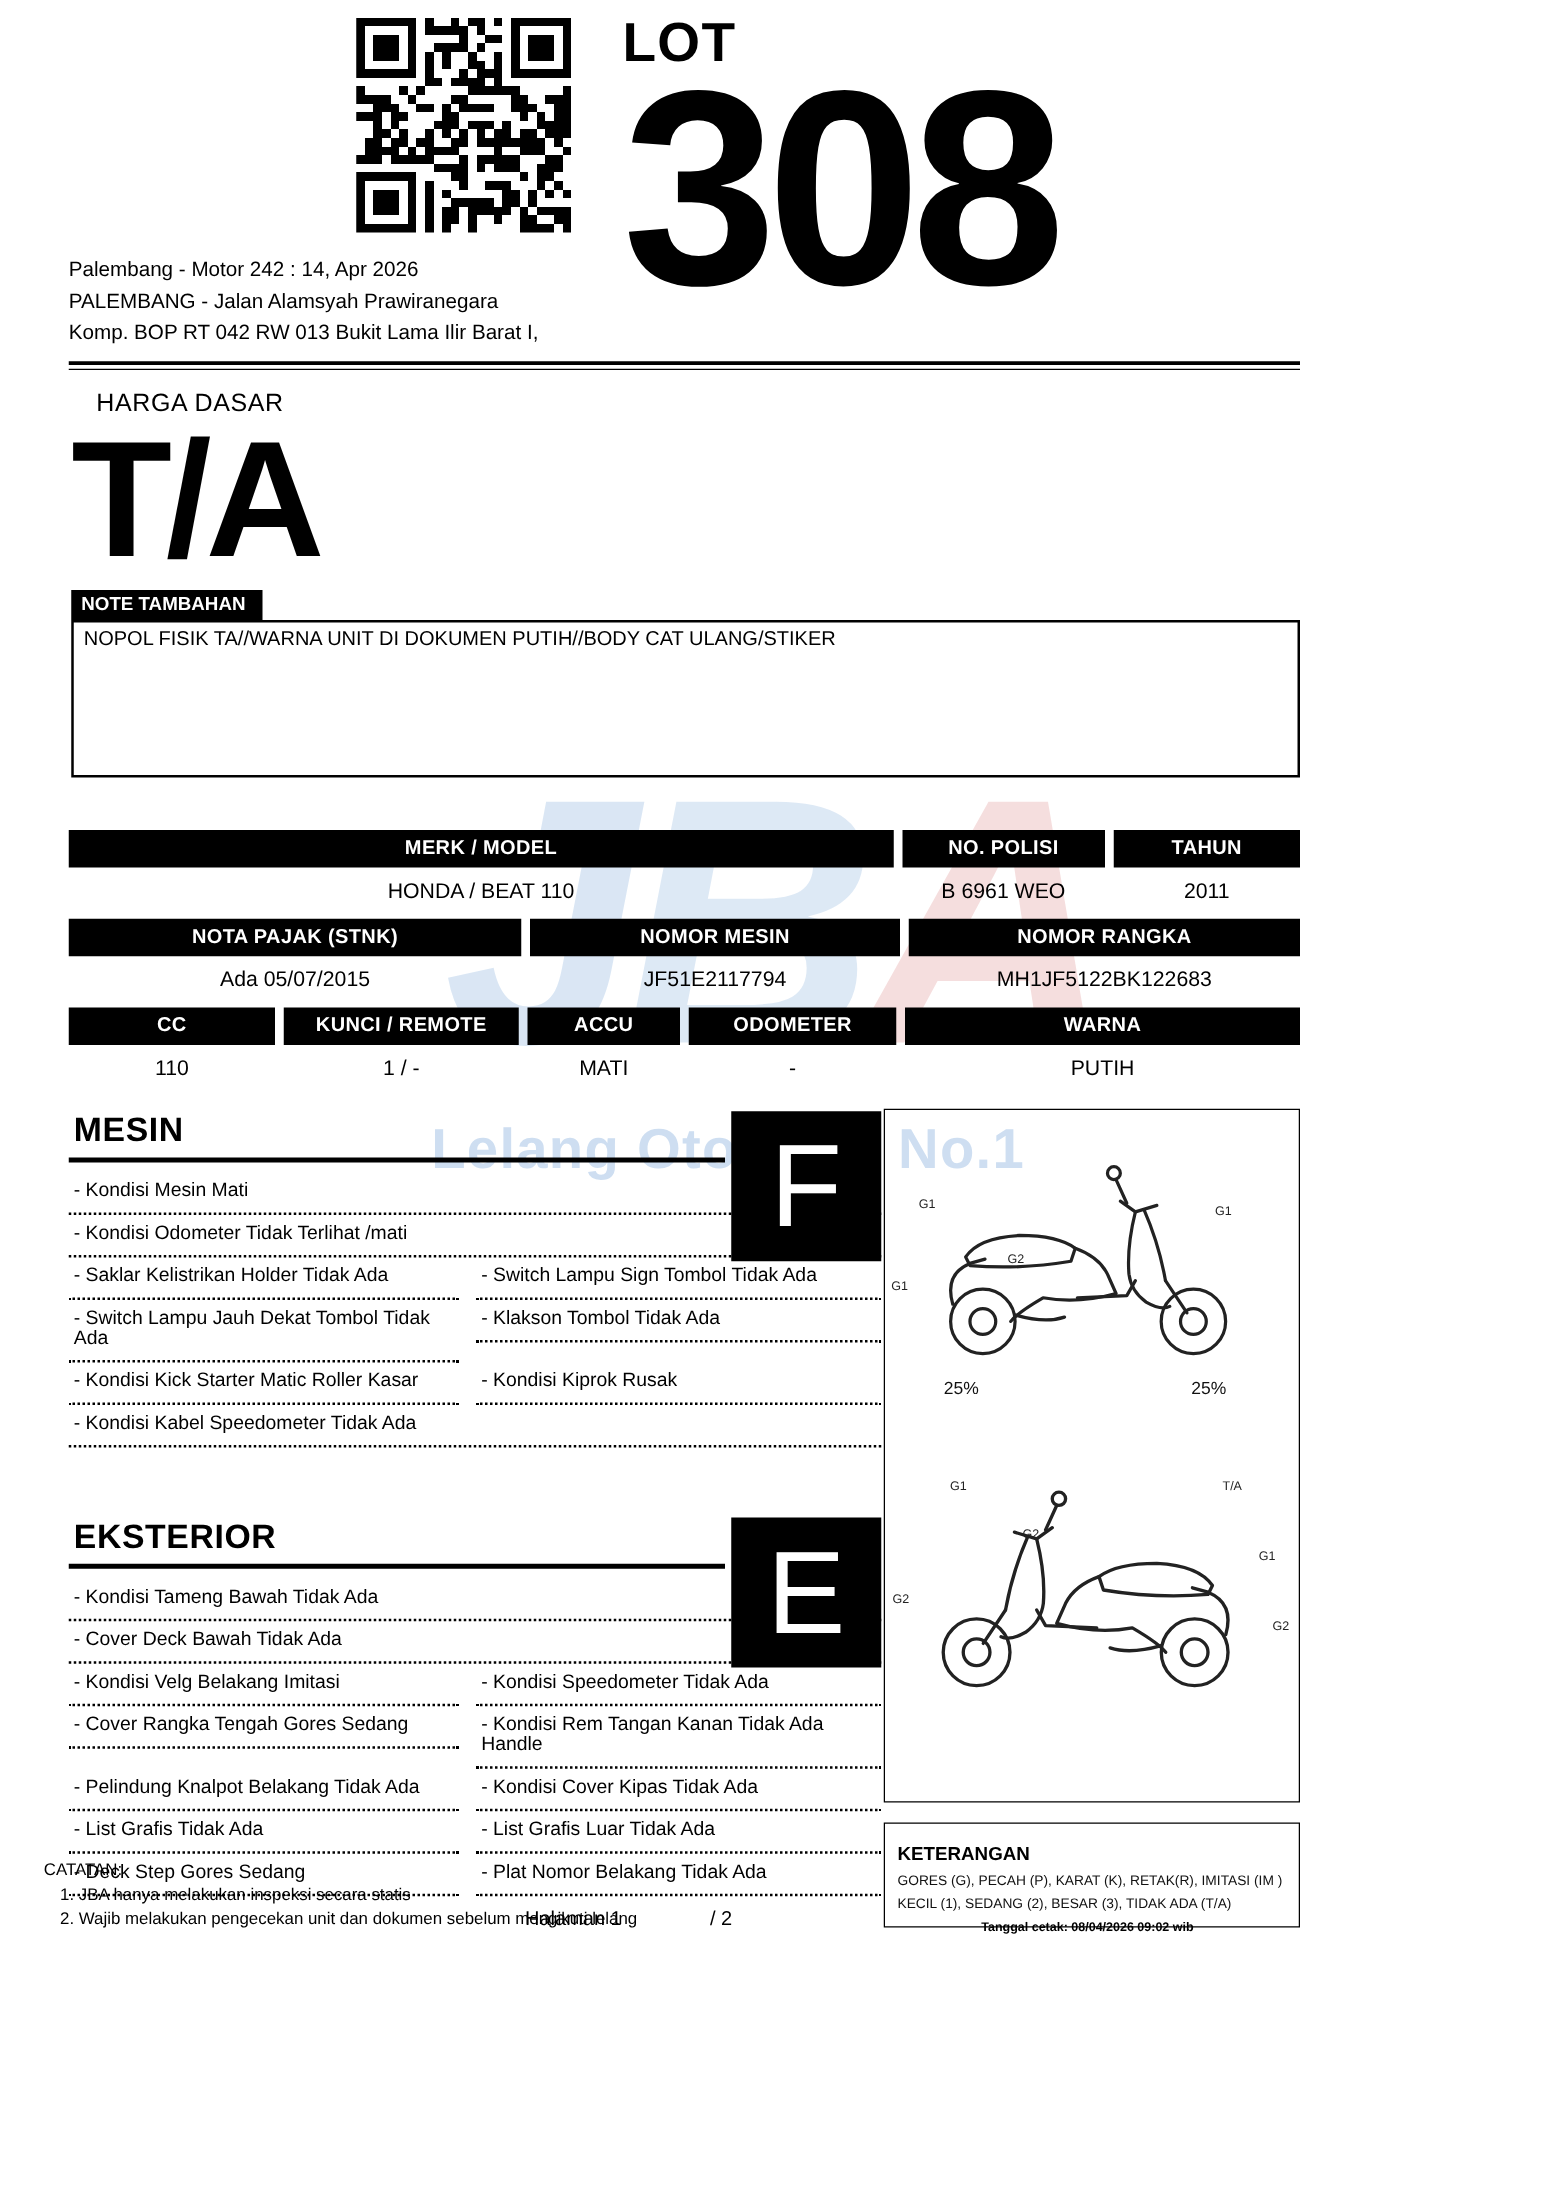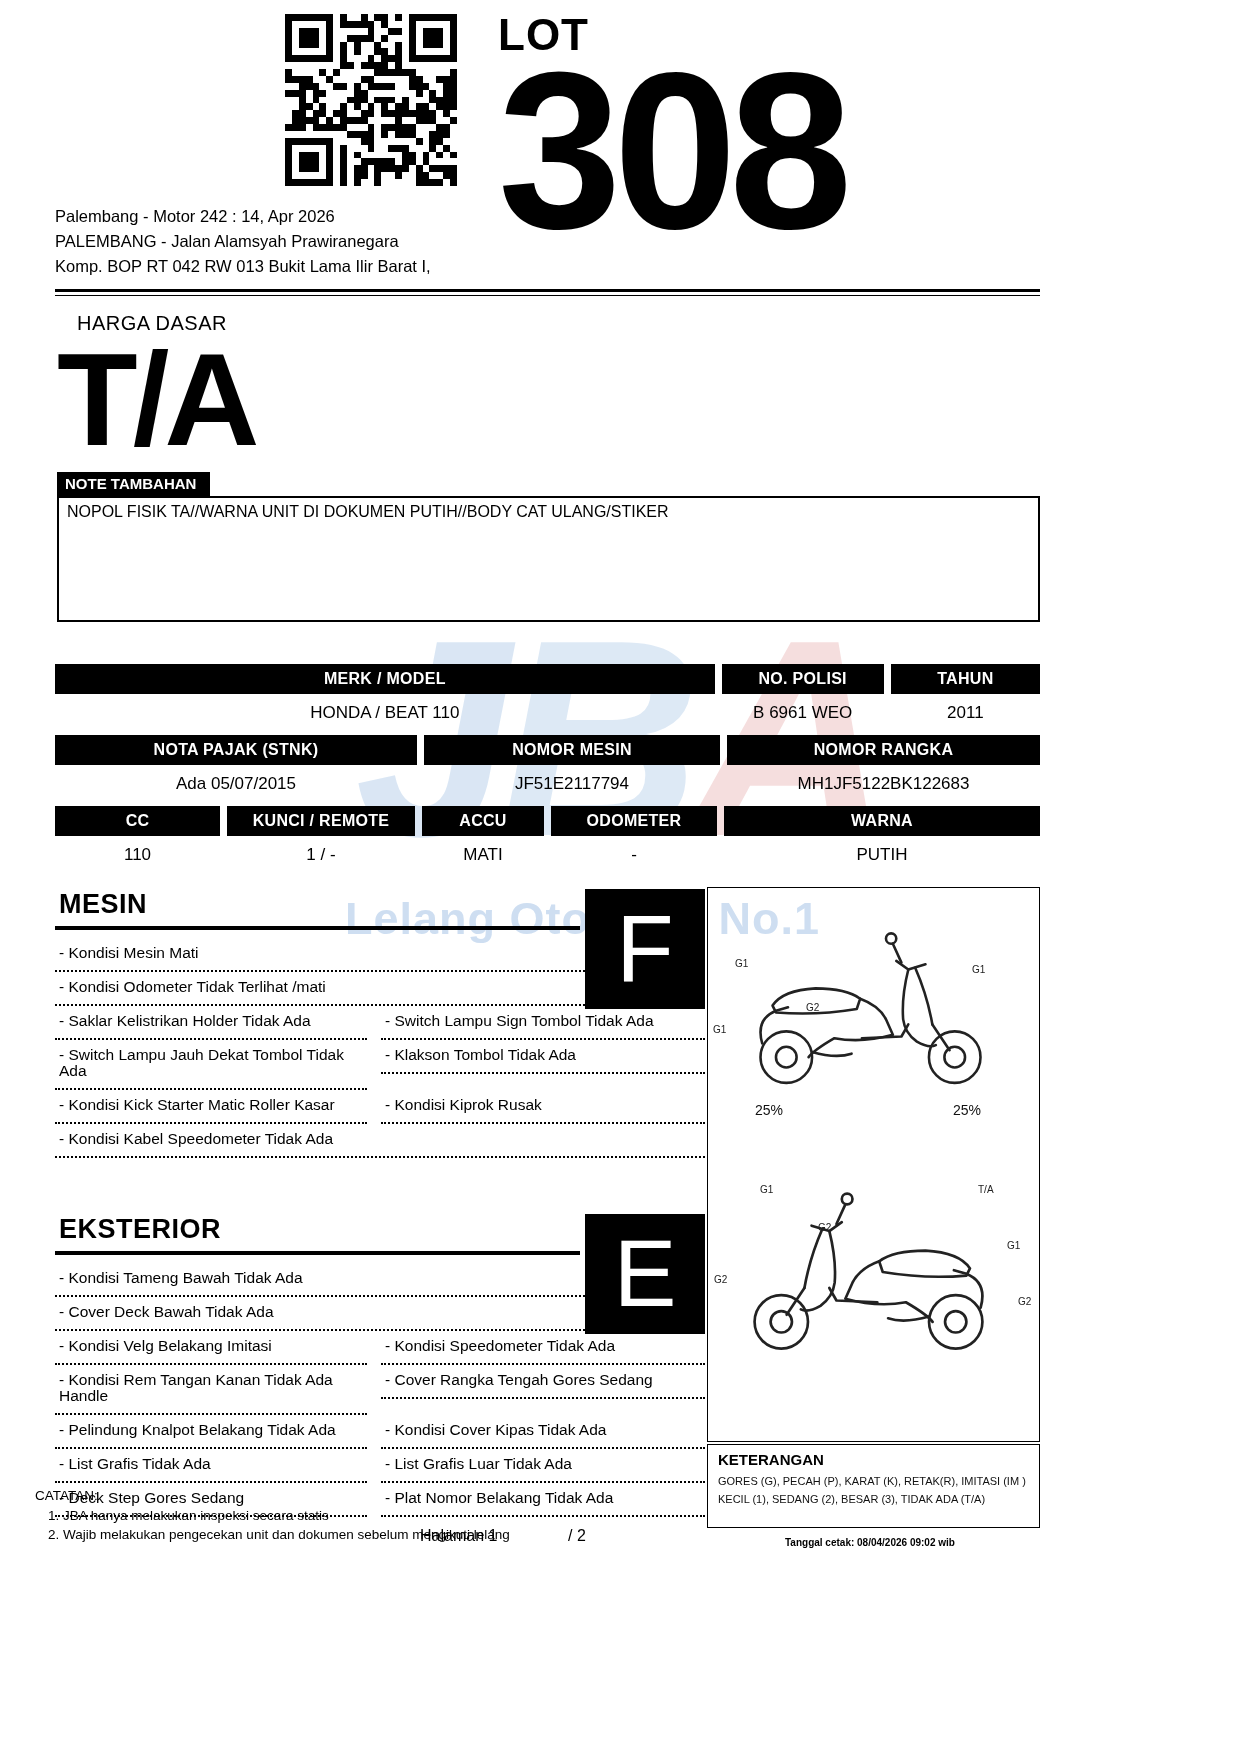--- a/index.html
+++ b/index.html
@@ -67,21 +67,21 @@
   .cond-row .cell { display:block; padding:7px 0 9px 4px; border-bottom:2px dotted #000; }
   .cond-row.split { display:grid; grid-template-columns:312px 1fr; column-gap:14px; align-items:start; }
 
   
   .diagram-box { position:relative; border:1px solid #000; height:555px; background:transparent; }
   .scooter { position:absolute; }
   .s1 { left:25px; top:35px; width:275px; height:172px; }
   .s2 { left:18px; top:295px; width:285px; height:178px; }
   .dlab { position:absolute; font-size:10px; color:#222; }
   .dpct { position:absolute; font-size:14px; color:#111; }
-  .ket-box { border:1px solid #000; margin-top:2px; min-height:84px; padding:6px 10px 8px 10px; }
+  .ket-box { border:1px solid #000; margin-top:16px; min-height:84px; padding:16px 10px 8px 10px; }
   .ket-title { font-size:15px; font-weight:bold; }
   .ket-line { font-size:11px; line-height:1.5; margin-top:5px; color:#111; }
   .ket-line + .ket-line { margin-top:1px; }
 
   
   .catatan { position:absolute; left:35px; top:1486px; font-size:13.5px; z-index:3; line-height:1.45; }
   .catatan-items { margin-left:13px; }
   .pg1 { position:absolute; left:420px; top:1527px; font-size:16px; z-index:3; }
   .pg2 { position:absolute; left:568px; top:1527px; font-size:16px; z-index:3; }
   .printed { position:absolute; left:785px; top:1537px; font-size:10px; z-index:3;font-weight:bold; }
@@ -448,22 +448,22 @@
               <span class="cell">- Kondisi Tameng Bawah Tidak Ada</span>
             </div>
             <div class="cond-row full">
               <span class="cell">- Cover Deck Bawah Tidak Ada</span>
             </div>
             <div class="cond-row split">
               <span class="cell">- Kondisi Velg Belakang Imitasi</span>
               <span class="cell">- Kondisi Speedometer Tidak Ada</span>
             </div>
             <div class="cond-row split">
+              <span class="cell">- Cover Rangka Tengah Gores Sedang</span>
               <span class="cell">- Kondisi Rem Tangan Kanan Tidak Ada Handle</span>
-              <span class="cell">- Cover Rangka Tengah Gores Sedang</span>
             </div>
             <div class="cond-row split">
               <span class="cell">- Pelindung Knalpot Belakang Tidak Ada</span>
               <span class="cell">- Kondisi Cover Kipas Tidak Ada</span>
             </div>
             <div class="cond-row split">
               <span class="cell">- List Grafis Tidak Ada</span>
               <span class="cell">- List Grafis Luar Tidak Ada</span>
             </div>
             <div class="cond-row split">

